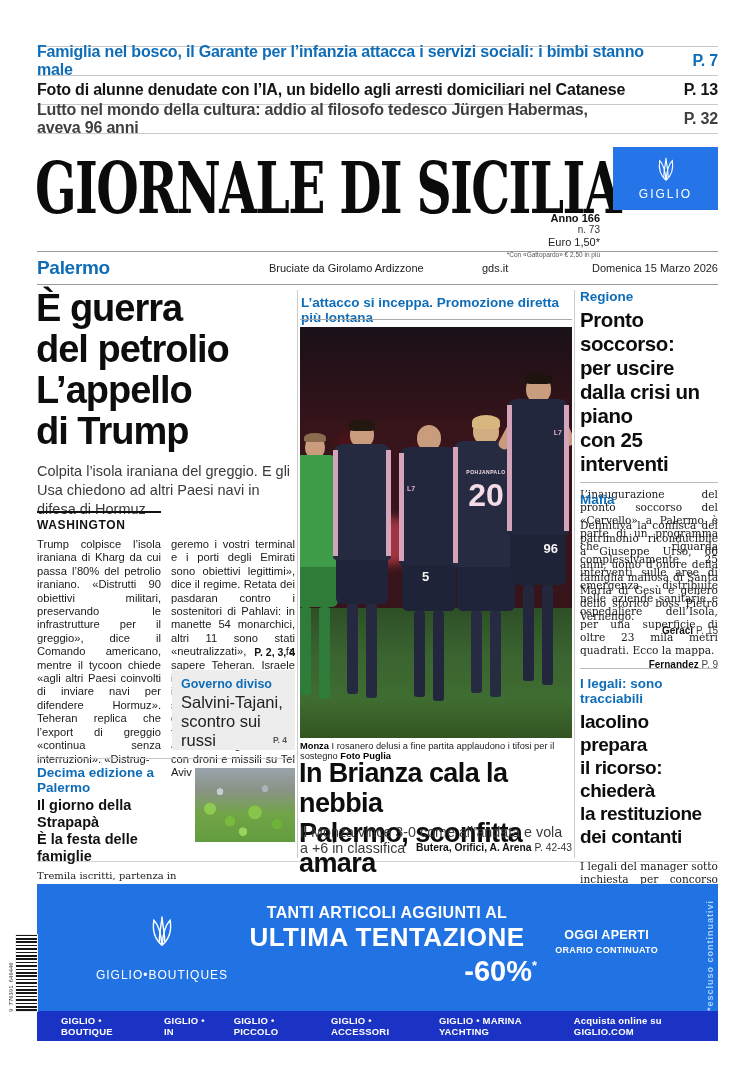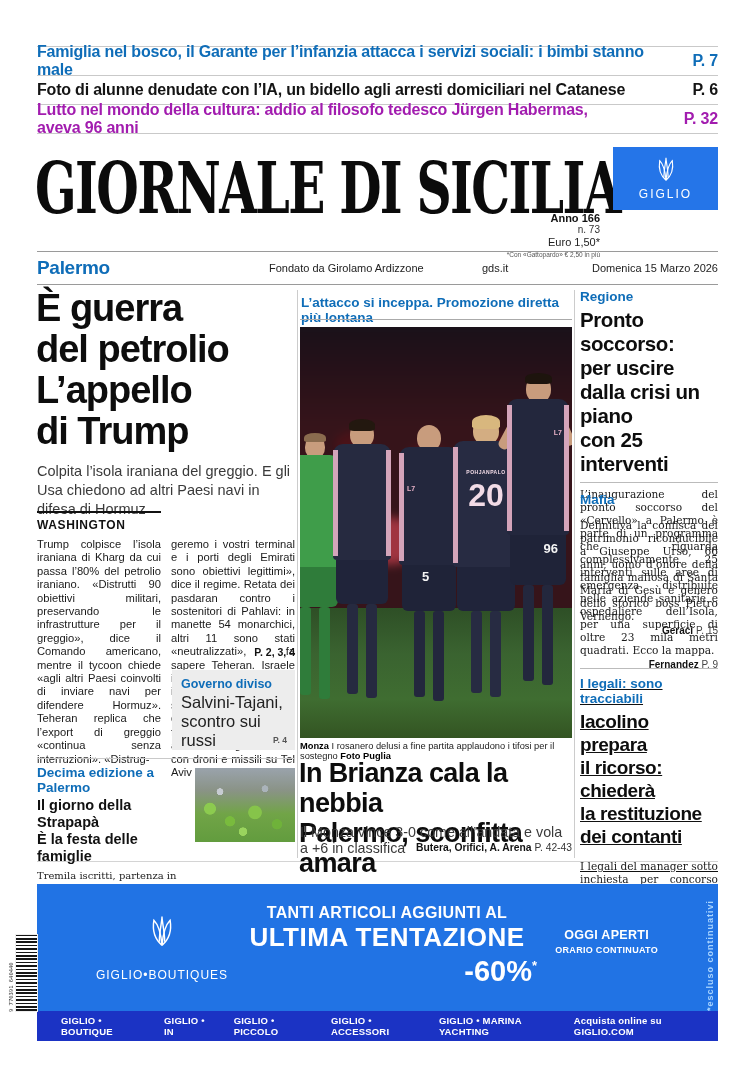--- a/index.html
+++ b/index.html
@@ -7,21 +7,21 @@
         font-family:"Liberation Sans",sans-serif;color:#111;}
   .prelines{white-space:pre-line;}
 
   
   #topbar{position:absolute;left:37px;top:46px;width:681px;}
   .tb-row{display:flex;justify-content:space-between;align-items:center;
           height:28px;border-top:1px solid #c9c9c9;font-weight:bold;font-size:16px;letter-spacing:-0.2px;}
   .tb-row:last-child{border-bottom:1px solid #c9c9c9;}
   .tb-blue{color:#0f6db8;}
   .tb-black{color:#141414;}
-  .tb-gray{color:#a21caf;gap:47px;}
+  .tb-gray{color:#404040;gap:47px;}
   .tb-page{margin-left:12px;white-space:nowrap;}
 
   
   #masthead-title{position:absolute;left:35px;top:146px;font-family:"DejaVu Serif",serif;
         font-weight:bold;font-size:61px;letter-spacing:-2px;white-space:nowrap;color:#0b0b0b;
         transform:scale(0.8,1.18);transform-origin:left top;}
   #masthead-meta{position:absolute;left:440px;top:212px;width:160px;text-align:right;line-height:12px;}
   #masthead-meta .m-anno{font-weight:bold;font-size:11px;}
   #masthead-meta .m-num{font-size:10px;color:#333;}
   #masthead-meta .m-price{font-size:11px;color:#222;}
@@ -119,21 +119,21 @@
   #caption{position:absolute;left:300px;top:741px;width:272px;font-size:9.3px;color:#222;}
   #caption b{color:#000;}
   #center-headline{position:absolute;left:299px;top:758px;width:274px;font-size:27px;line-height:30px;
         font-weight:bold;letter-spacing:-0.6px;color:#0d0d0d;}
   #center-standfirst{position:absolute;left:300px;top:824px;width:272px;font-size:14.3px;color:#3a3a3a;}
   #center-byline{position:absolute;left:300px;top:842px;width:272px;text-align:right;font-size:10.3px;color:#333;}
   #center-byline .byline-name{font-weight:bold;color:#111;}
 
   
   .r-article{position:absolute;left:580px;width:138px;}
-  #r1{top:289px;} #r2{top:492px;} #r3{top:676px;text-decoration:underline;}
+  #r1{top:289px;} #r2{top:492px;} #r3{top:676px;}
   .r-divider{position:absolute;left:580px;width:138px;height:1px;background:#bbb;}
   #rd1{top:482px;} #rd2{top:668px;}
   .r-kicker{color:#0f6db8;font-weight:bold;font-size:13.5px;}
   .r-headline{font-weight:bold;color:#0d0d0d;letter-spacing:-0.4px;margin-top:4px;}
   #r1 .r-headline{font-size:20.5px;line-height:24px;}
   #r2 .r-headline,#r3 .r-headline{font-size:19px;line-height:23px;}
   .r-body{font-family:"DejaVu Serif",serif;font-size:10.6px;line-height:13px;text-align:justify;
         color:#1a1a1a;margin-top:12px;hyphens:auto;}
   .r-byline{text-align:right;font-size:10px;color:#444;margin-top:2px;}
   .r-byline .byline-name{font-weight:bold;color:#111;}
@@ -170,21 +170,21 @@
 
 <div id="page">
 
   <div id="topbar">
     <div class="tb-row tb-blue">
       <span>Famiglia nel bosco, il Garante per l’infanzia attacca i servizi sociali: i bimbi stanno male</span>
       <span class="tb-page">P. 7</span>
     </div>
     <div class="tb-row tb-black">
       <span>Foto di alunne denudate con l’IA, un bidello agli arresti domiciliari nel Catanese</span>
-      <span class="tb-page">P. 6</span>
+      <span class="tb-page">P. 13</span>
     </div>
     <div class="tb-row tb-gray">
       <span>Lutto nel mondo della cultura: addio al filosofo tedesco Jürgen Habermas, aveva 96 anni</span>
       <span class="tb-page">P. 32</span>
     </div>
   </div>
 
   <div id="masthead-title">GIORNALE DI SICILIA</div>
   <div id="masthead-meta">
     <div class="m-anno">Anno 166</div>
@@ -198,21 +198,21 @@
         <path d="M20 34 C13 28 9 18 11 6 C17 12 19 22 20 34"></path>
         <path d="M20 34 C27 28 31 18 29 6 C23 12 21 22 20 34"></path>
         <path d="M17 30 C17 18 20 8 20 2 C20 8 23 18 23 30"></path>
       </svg>
     </span>
     <span class="g-label">GIGLIO</span>
   </div>
 
   <div id="infobar">
     <span id="edition">Palermo</span>
-    <span id="founder">Fondato da Girolamo Ardizzone</span>
+    <span id="founder">Bruciate da Girolamo Ardizzone</span>
     <span id="website">gds.it</span>
     <span id="edition-date">Domenica 15 Marzo 2026</span>
   </div>
 
   <div class="vrule" id="vrule-1"></div>
   <div class="vrule" id="vrule-2"></div>
   <div id="pre-ad-rule"></div>
 
   <div id="lead-headline" class="prelines">È guerra
 del petrolio

